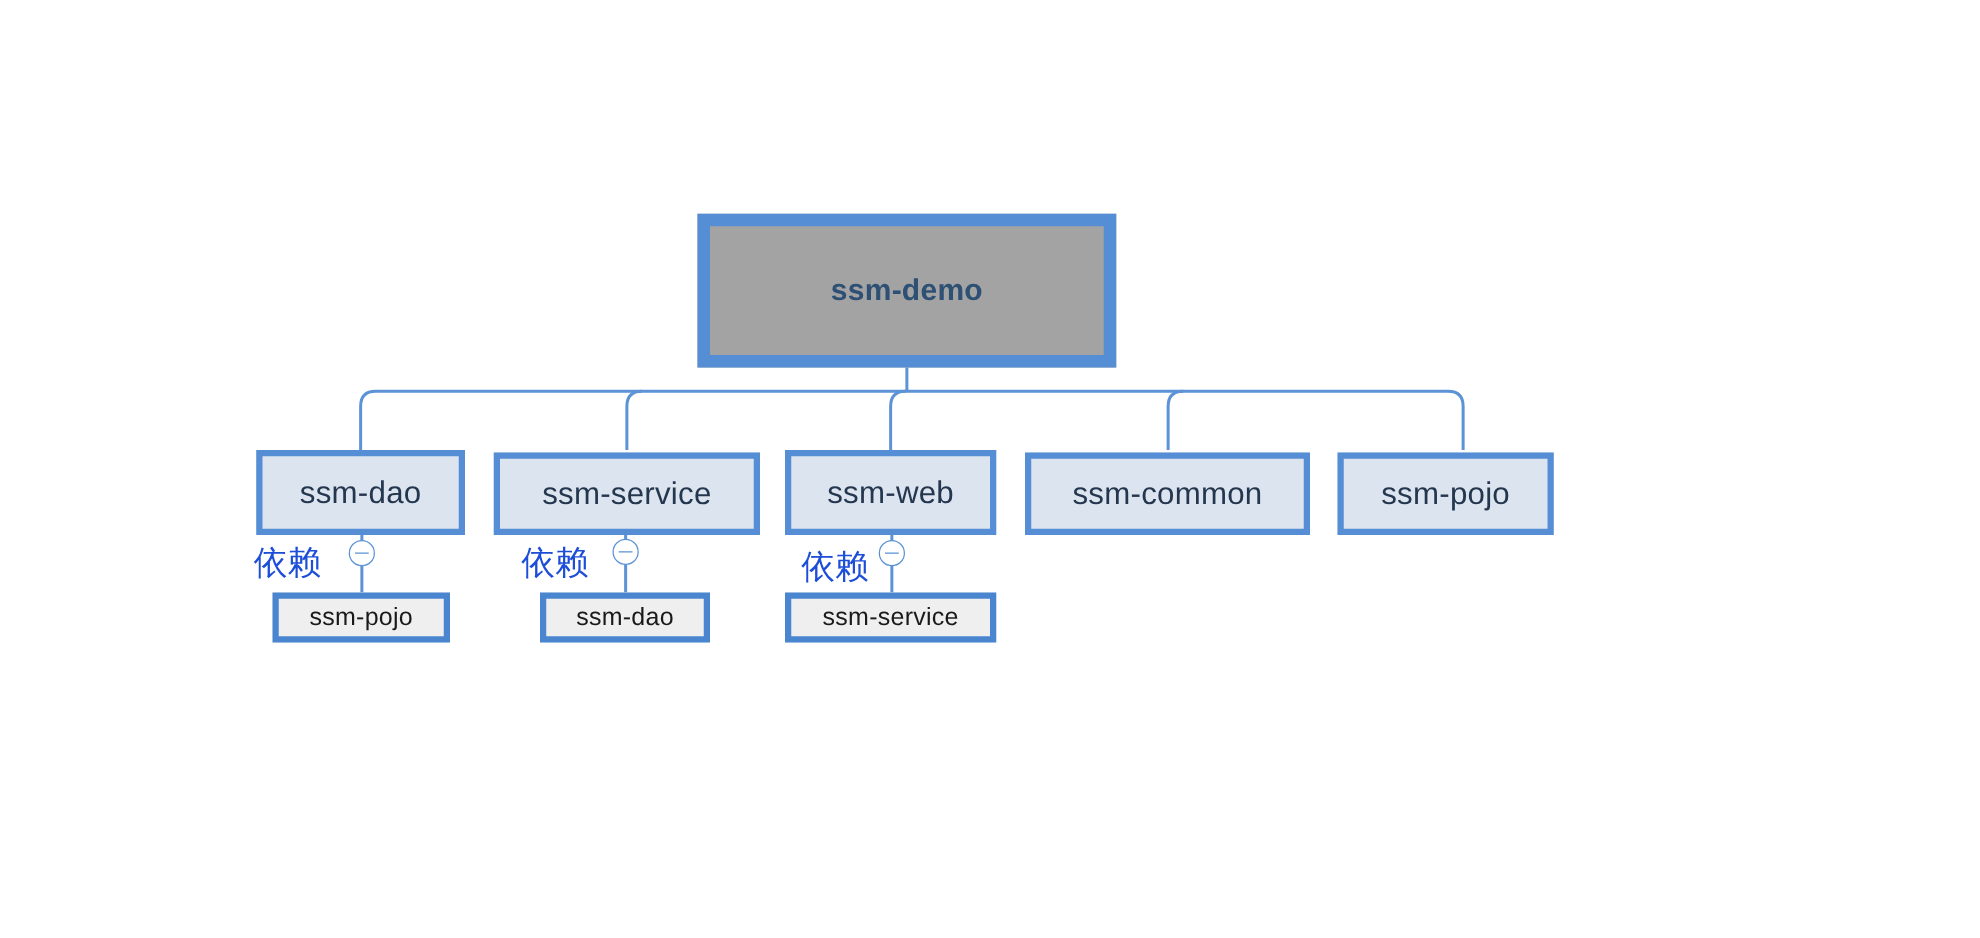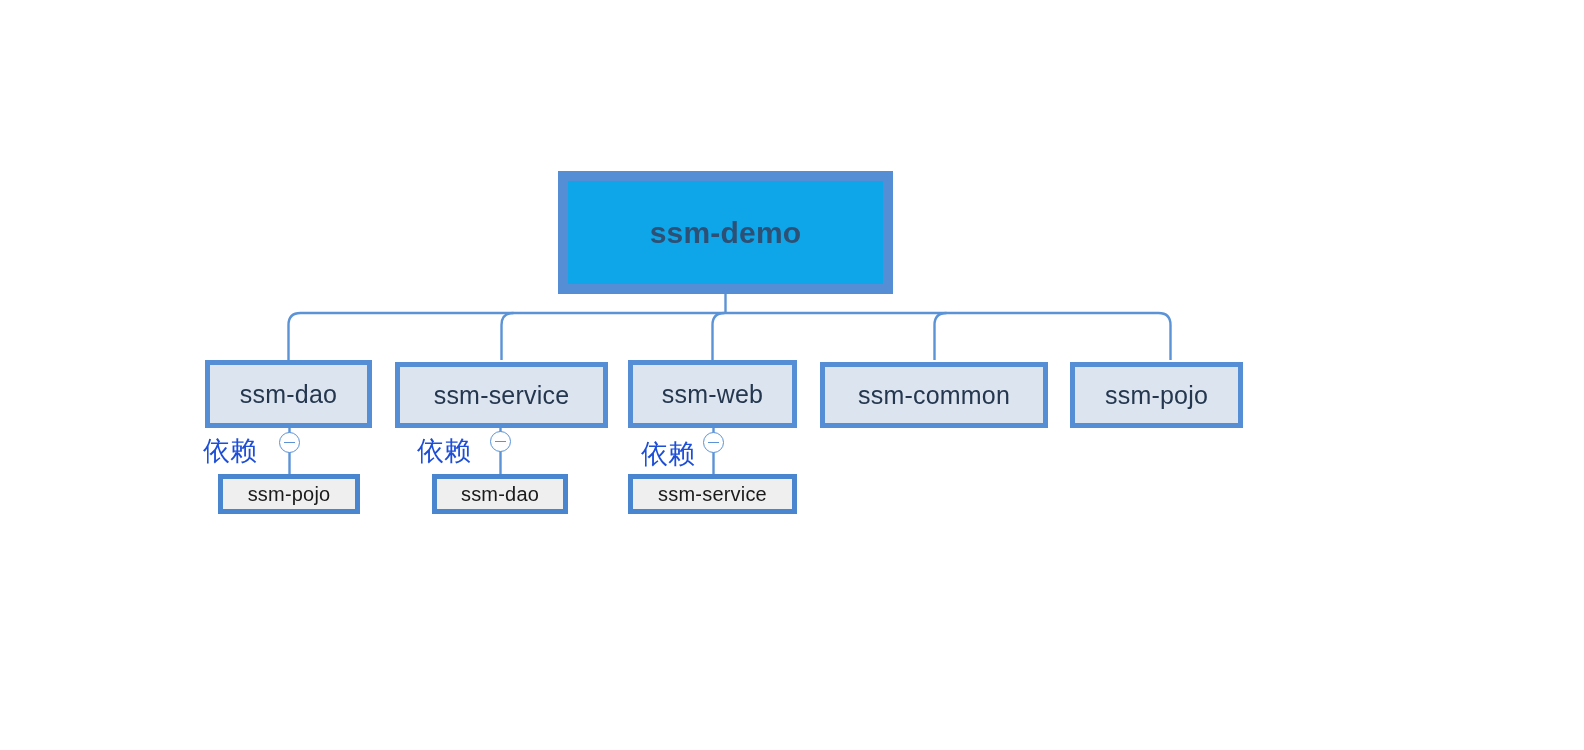--- a/index.html
+++ b/index.html
@@ -36,22 +36,22 @@
     display: flex;
     align-items: center;
     justify-content: center;
     text-align: center;
     color: #2a4b6e;
     white-space: nowrap;
     letter-spacing: 0.2px;
   }
   .node-root {
     border: 10px solid #558ed5;
-    background: #0ea5e9;
-    font-size: 30px;
+    background: #a3a3a3;
+    font-size: 24px;
     font-weight: bold;
     color: #2e5074;
   }
   .node-module {
     border: 5px solid #558ed5;
     background: #dce4ef;
     font-size: 25px;
     font-weight: normal;
     color: #24374f;
   }

